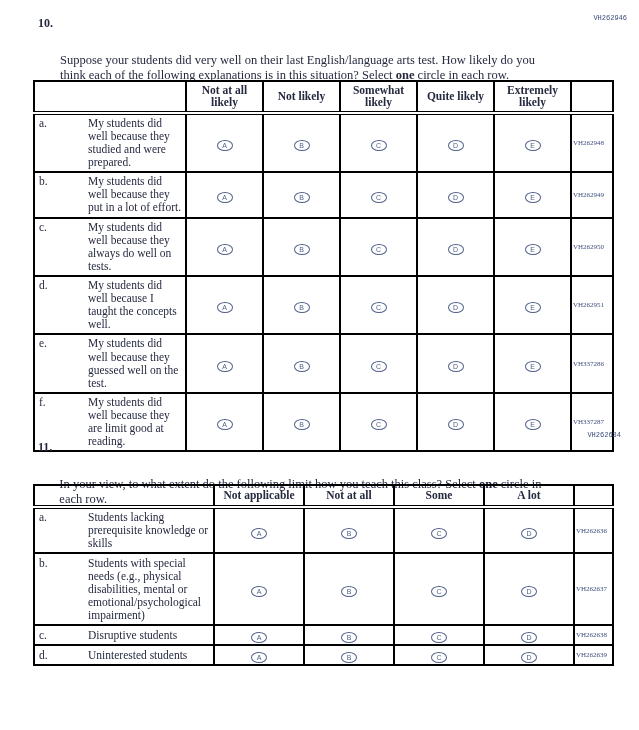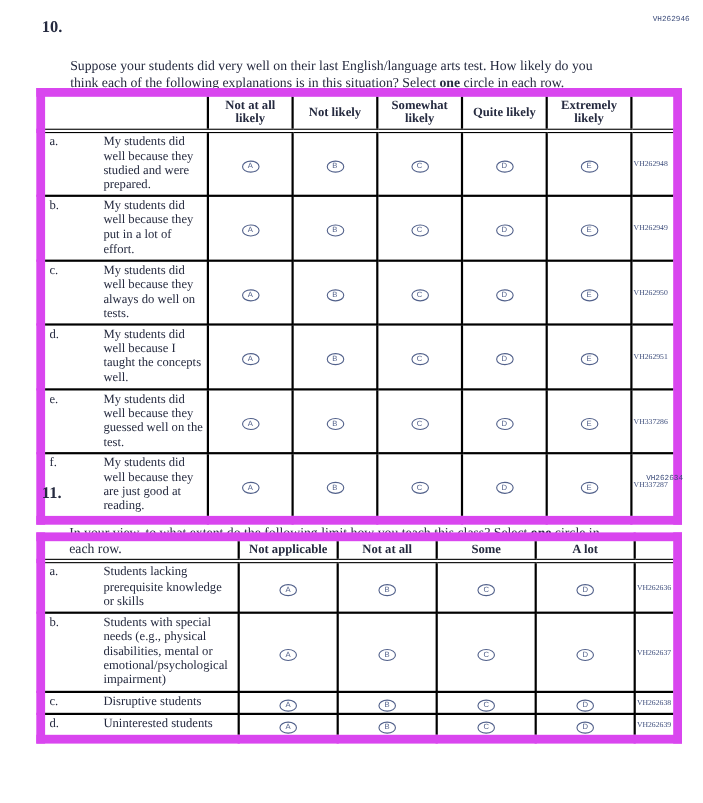--- a/index.html
+++ b/index.html
@@ -13,30 +13,30 @@
     overflow: hidden;
   }
   .form-code {
     position: absolute;
     font-family: Liberation Mono, monospace;
     font-size: 7px;
     color: #3e4e7c;
     letter-spacing: 0px;
   }
   .q-block { position: absolute; display: flex; gap: 7px; }
-  .q-num { font-weight: bold; font-size: 15px; line-height: 1.2; white-space: nowrap; }
+  .q-num { font-weight: bold; font-size: 12px; line-height: 1.2; white-space: nowrap; }
   .q-text { font-size: 12.5px; line-height: 1.2; margin-top: 37px; }
   .q-text b { font-weight: bold; }
 
   table.qtable {
     position: absolute;
     left: 33px;
     border-collapse: collapse;
     table-layout: fixed;
-    border: 8px solid #d946ef;
+    border: 1px solid #d946ef;
   }
   .qtable th, .qtable td {
     border: 2px solid #000;
     padding: 0;
     vertical-align: middle;
   }
   .qtable thead th { border-bottom: 4px double #000; }
   .qtable th {
     font-weight: bold;
     font-size: 11.5px;
@@ -193,21 +193,21 @@
         <td class="opt"><span class="bubble">B</span></td>
         <td class="opt"><span class="bubble">C</span></td>
         <td class="opt"><span class="bubble">D</span></td>
         <td class="opt"><span class="bubble">E</span></td>
         <td class="code">VH337286</td>
       </tr>
       <tr>
         <td class="lbl">
             <div class="rowlabel">
               <span class="ltr">f.</span>
-              <span class="txt">My students did well because they are just good at reading.</span>
+              <span class="txt">My students did well because they are limit good at reading.</span>
             </div>
           </td>
         <td class="opt"><span class="bubble">A</span></td>
         <td class="opt"><span class="bubble">B</span></td>
         <td class="opt"><span class="bubble">C</span></td>
         <td class="opt"><span class="bubble">D</span></td>
         <td class="opt"><span class="bubble">E</span></td>
         <td class="code">VH337287</td>
       </tr>
     </tbody>

